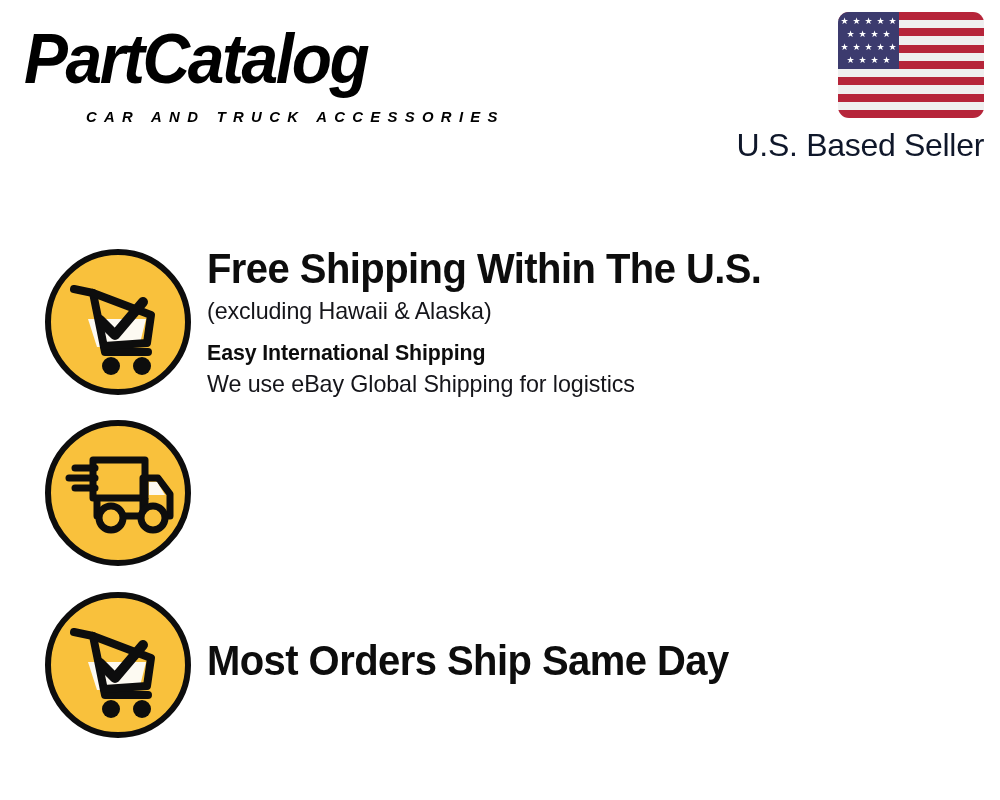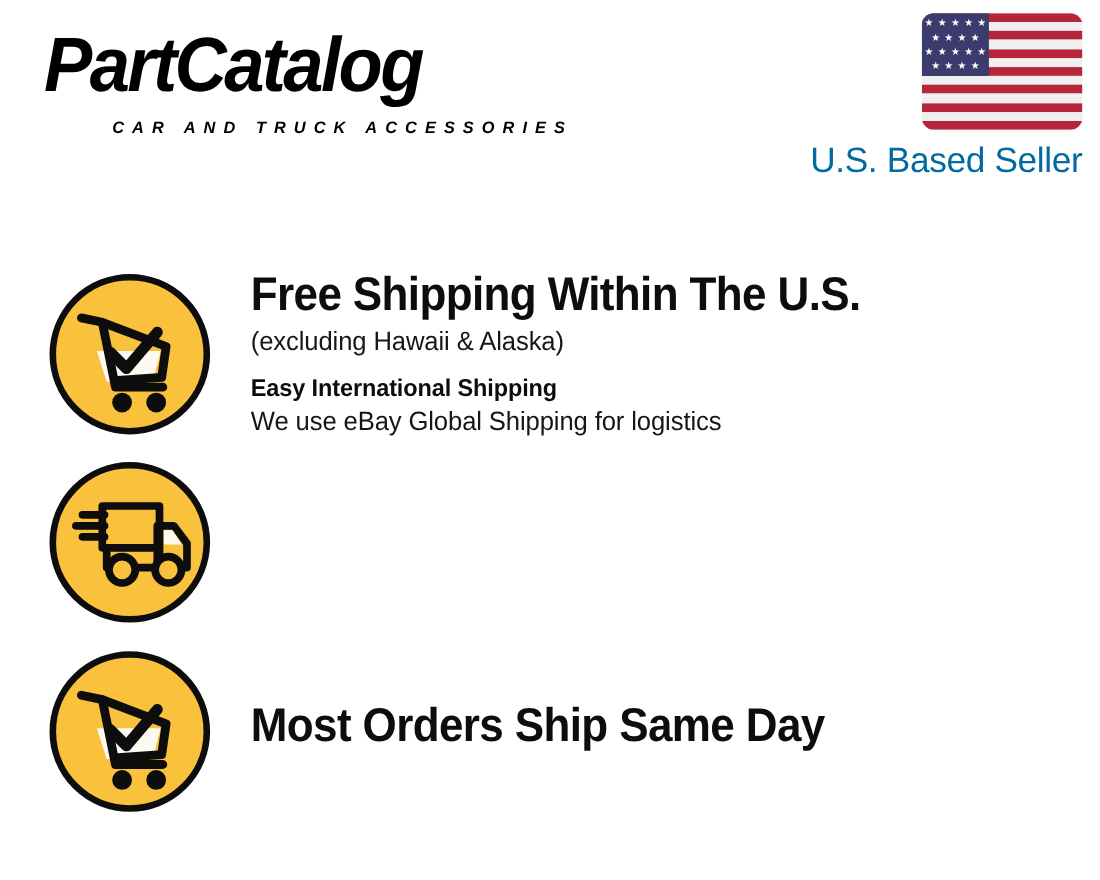--- a/index.html
+++ b/index.html
@@ -23,21 +23,20 @@
     left: 0; top: 0;
     width: 1000px; height: 170px;
   }
 
   .logo-block {
     position: absolute;
     left: 24px;
     top: 22px;
     width: 470px;
     height: 95px;
-    margin-left: 16px;
   }
   .logo-word {
     position: absolute;
     left: 0; top: 0;
     width: 470px;
     font-family: "Liberation Sans", sans-serif;
     font-weight: bold;
     font-style: italic;
     font-size: 70px;
     line-height: 74px;
@@ -110,21 +109,21 @@
     text-align: center;
   }
   .flag-caption {
     margin-top: 4px;
     text-align: right;
     font-family: "Liberation Sans", sans-serif;
     font-weight: normal;
     font-size: 32px;
     line-height: 38px;
     letter-spacing: -0.3px;
-    color: #0369a1;
+    color: #0f172a;
     white-space: nowrap;
     position: absolute;
     right: 0;
     top: 110px;
   }
 
   
   .features {
     position: absolute;
     left: 0;
@@ -139,21 +138,21 @@
   .badge {
     position: absolute;
     left: 0;
     width: 150px;
     height: 150px;
   }
   .badge svg { display: block; }
 
   .feature-text {
     position: absolute;
-    left: 185px;
+    left: 164px;
     width: 760px;
   }
 
   .headline {
     font-family: "Liberation Sans", sans-serif;
     font-weight: bold;
     font-size: 43px;
     line-height: 50px;
     letter-spacing: -0.6px;
     color: #0d0d0d;

